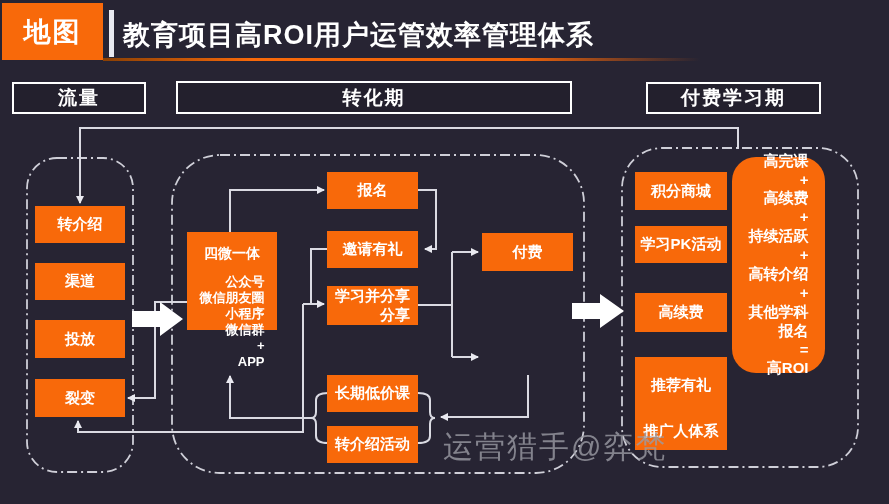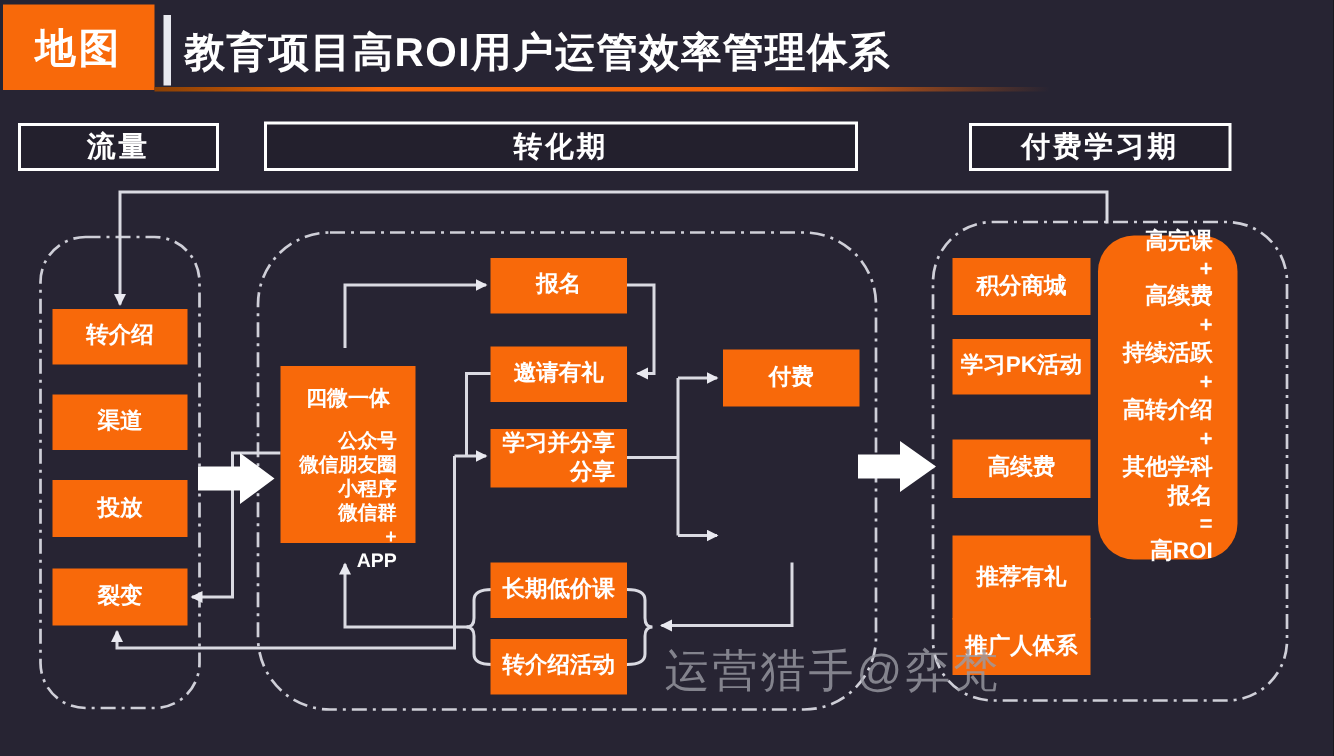--- a/index.html
+++ b/index.html
@@ -111,21 +111,21 @@
 
   <div class="phase" style="left:176px;top:81px;width:396px;height:33px">转化期</div>
   <div class="phase" style="left:12px;top:82px;width:134px;height:32px">流量</div>
   <div class="phase" style="left:646px;top:82px;width:175px;height:32px">付费学习期</div>
 
   <div class="node" style="left:35px;top:206px;width:90px;height:37px">转介绍</div>
   <div class="node" style="left:35px;top:263px;width:90px;height:37px">渠道</div>
   <div class="node" style="left:35px;top:320px;width:90px;height:38px">投放</div>
   <div class="node" style="left:35px;top:379px;width:90px;height:38px">裂变</div>
 
-  <div class="node matrix" style="left:187px;top:244px;width:90px;height:118px">
+  <div class="node matrix" style="left:187px;top:232px;width:90px;height:98px">
     <div class="matrix-title">四微一体</div>
     <div class="matrix-body">公众号
 微信朋友圈
 小程序
 微信群
 +
 APP</div>
   </div>
   <div class="node" style="left:327px;top:172px;width:91px;height:37px">报名</div>
   <div class="node" style="left:327px;top:231px;width:91px;height:37px">邀请有礼</div>

